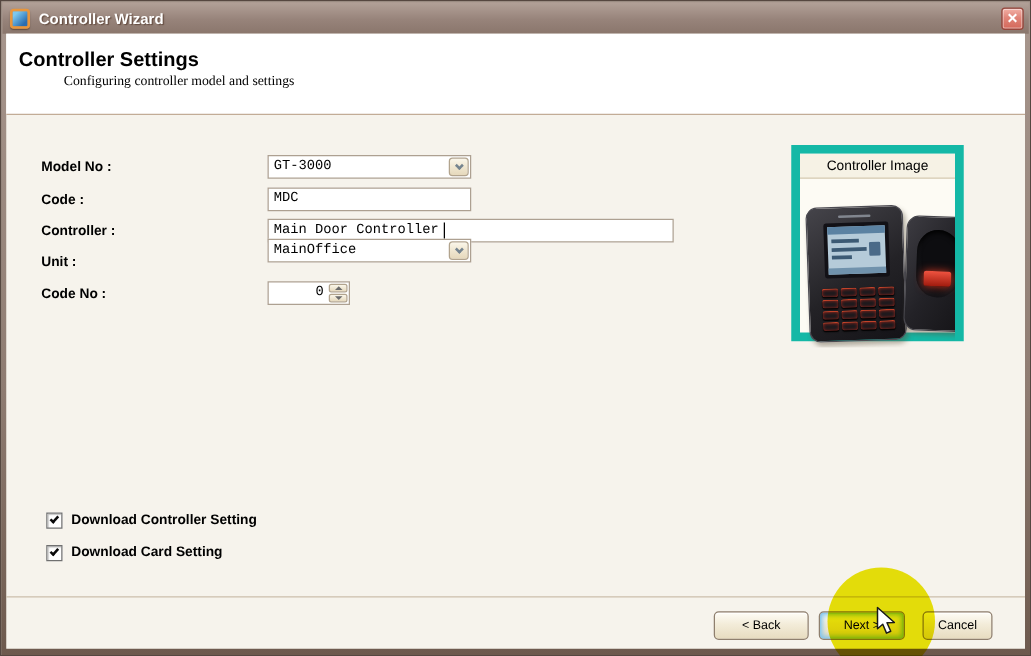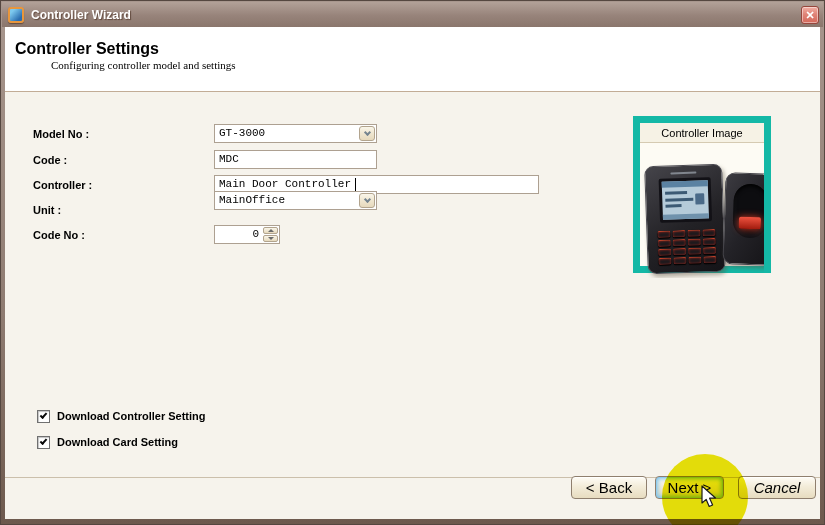--- a/index.html
+++ b/index.html
@@ -95,28 +95,28 @@
   .chk-row { position:absolute; left:32px; height:14px; display:flex; align-items:center; }
   .chk-box { width:13px; height:13px; background:#fff; border:1px solid #707070;
     box-shadow:inset 1px 1px 1px rgba(120,120,120,.45);
     display:flex; align-items:center; justify-content:center; }
   .chk-mark { width:7px; height:4px; border-left:2px solid #0a0a0a; border-bottom:2px solid #0a0a0a;
     transform:rotate(-48deg); margin-top:-3px; }
   .chk-lab { margin-left:7px; font-weight:bold; }
 
   
   .foot-sep { position:absolute; left:0; right:0; top:450px; height:1px; background:#cbbfab; }
-  .btn { position:absolute; top:449px; height:23px; border:1px solid #8f7f6e; border-radius:4px;
+  .btn { position:absolute; top:462px; height:23px; border:1px solid #8f7f6e; border-radius:4px;
     background:linear-gradient(#fefcf6,#f3ecd9 45%,#e7dcc0);
     box-shadow:inset 0 1px 0 rgba(255,255,255,.9);
-    font-size:15px; text-align:center; line-height:21px; cursor:default; }
+    font-size:10px; text-align:center; line-height:21px; cursor:default; }
   .btn-back { left:566px; width:76px; }
   .btn-next { left:650px; width:69px;
     box-shadow:inset 0 0 4px 2px rgba(125,195,235,.95), inset 0 0 0 1px #bfe2f4; }
-  .btn-cancel { left:733px; width:78px;font-style:italic; }
+  .btn-cancel { left:733px; width:56px; }
 
   
   .hl-circle { position:absolute; left:661px; top:453px; width:86px; height:86px; border-radius:50%;
     background:#ece600; mix-blend-mode:multiply; opacity:.96; z-index:40; pointer-events:none; }
   .cursor { position:absolute; left:697px; top:484px; z-index:50; pointer-events:none; }
 </style>
 </head>
 <body>
 
 <div class="window">

